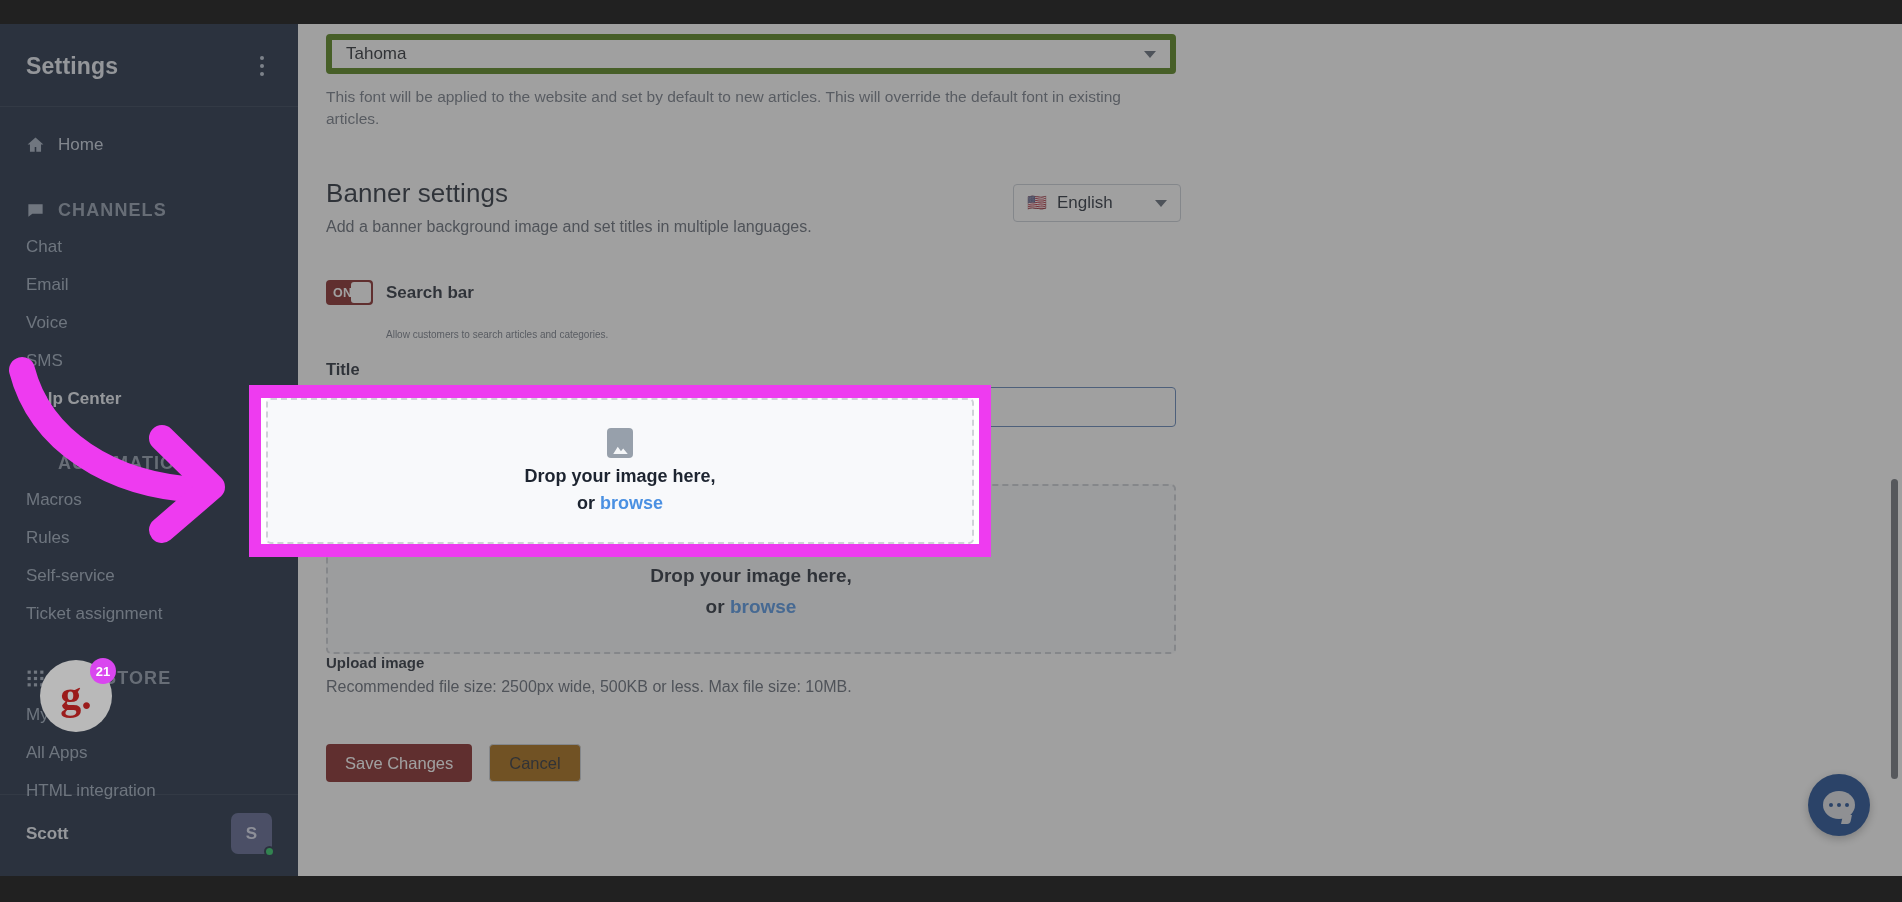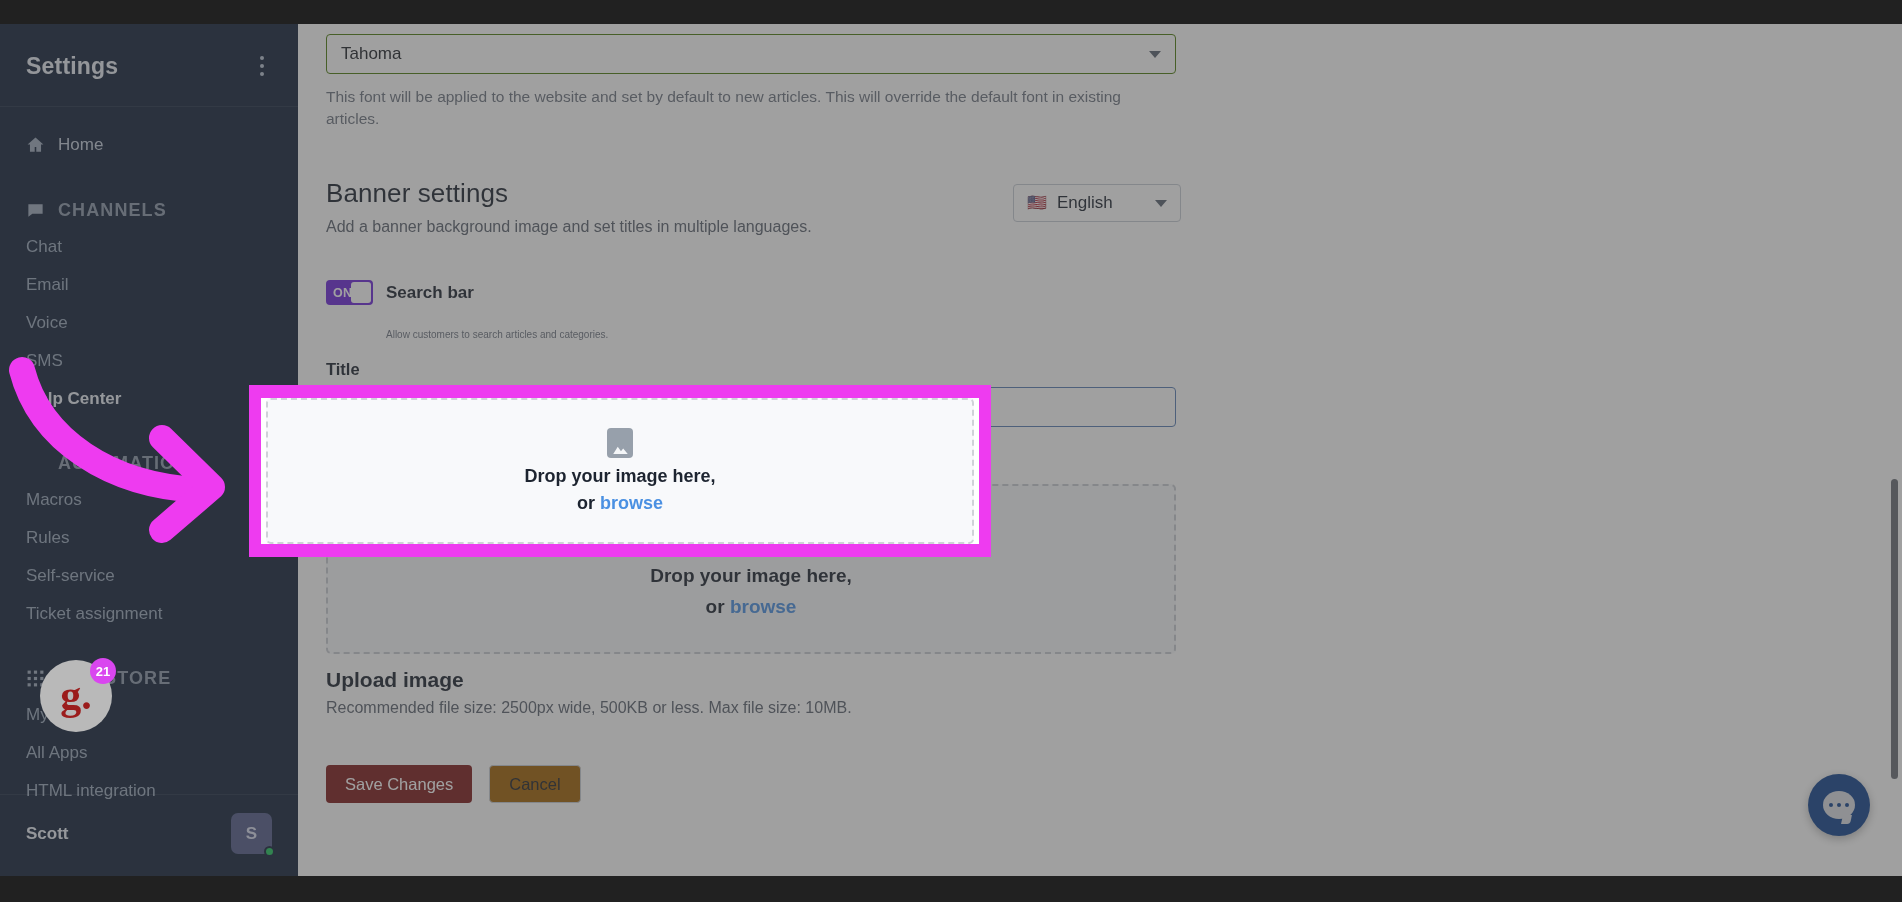--- a/index.html
+++ b/index.html
@@ -112,21 +112,21 @@
     position: absolute;
     left: 298px; top: 24px;
     width: 1604px; height: 852px;
     background: #ffffff;
     overflow: hidden;
   }
   .content { padding: 10px 0 0 28px; width: 900px; }
 
   .select-box {
     width: 850px; height: 40px;
-    border: 1px solid #4d7c0f; border-radius: 4px;
+    border: 6px solid #4d7c0f; border-radius: 4px;
     background: #fff;
     display: flex; align-items: center; justify-content: space-between;
     padding: 0 14px;
     font-size: 17px; color: #20242b; gap: 40px;
   }
   .caret {
     width: 0; height: 0;
     border-left: 6px solid transparent; border-right: 6px solid transparent;
     border-top: 7px solid #5b6472;
   }
@@ -150,21 +150,21 @@
     padding: 0 13px;
     font-size: 17px; color: #1d2430;
     margin-top: 6px;
   }
   .lang .flag { font-size: 16px; line-height: 1; }
   .lang .sp { flex: 1; }
 
   .toggle-row { display: flex; align-items: center; gap: 13px; margin-top: 44px; }
   .toggle {
     width: 47px; height: 25px; border-radius: 4px;
-    background: #6d28d9; position: relative;
+    background: #7f1d1d; position: relative;
     display: flex; align-items: center;
   }
   .toggle .lab {
     position: absolute; left: 7px; top: 50%; transform: translateY(-50%);
     color: #fff; font-size: 12.5px; font-weight: bold; letter-spacing: .4px;
   }
   .toggle .knob {
     position: absolute; right: 2px; top: 2px;
     width: 20px; height: 21px; border-radius: 3px; background: #fff;
   }
@@ -192,21 +192,21 @@
   }
   .dz-icon {
     width: 28px; height: 32px; border-radius: 4px;
     background: #9aa3ae;
     display: flex; align-items: flex-end; justify-content: center;
     padding-bottom: 5px; margin-bottom: 9px;
   }
   .dz-t1 { font-size: 19px; font-weight: bold; color: #1d2430; }
   .dz-t2 { font-size: 19px; font-weight: bold; color: #1d2430; margin-top: 5px;}
   .dz-t2 a { color: #4a90e2; text-decoration: none; }
-  .upload-label { margin-top: 14px; font-size: 21px; font-weight: bold; color: #1d2430; }
+  .upload-label { font-size: 15px; font-weight: bold; color: #1d2430; }
   .upload-help { margin-top: 7px; font-size: 16px; color: #5d6470; }
 
   .btn-row { display: flex; gap: 17px; margin-top: 48px; }
   .btn {
     height: 38px; border-radius: 4px; padding: 0 19px;
     display: flex; align-items: center; justify-content: center;
     font-size: 16.5px; cursor: pointer;
   }
   .btn-primary { background: #7f1d1d; color: #fff; text-align: center; }
   .btn-ghost { background: #a16207; border: 1px solid #c6ccd4; color: #20242b; }

